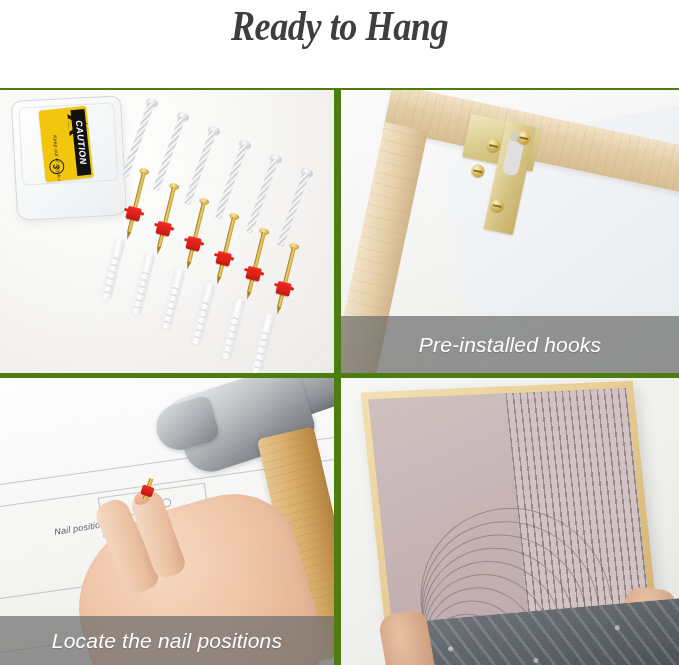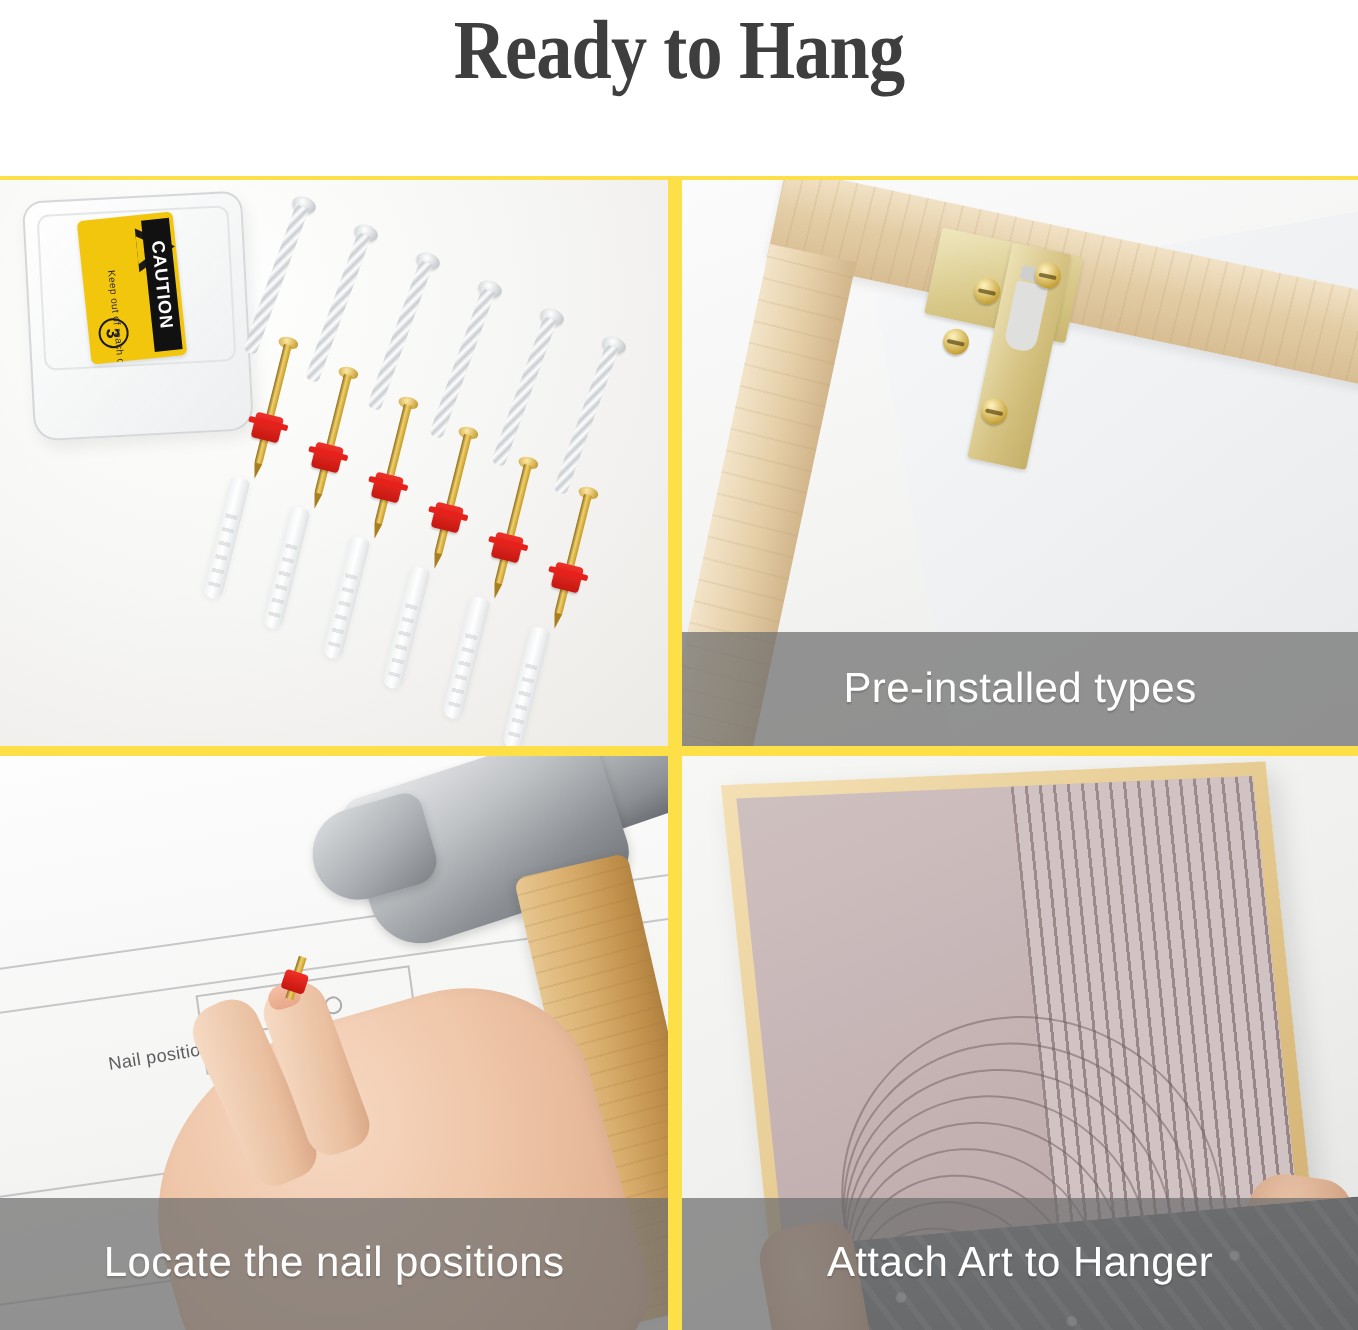--- a/index.html
+++ b/index.html
@@ -2,21 +2,21 @@
 <html><head>
 <meta charset="utf-8">
 <style>
   * { margin:0; padding:0; box-sizing:border-box; }
   html,body{
     width:679px; height:665px;
     background:#ffffff;
     font-family:"Liberation Sans", sans-serif;
     overflow:hidden;
   }
-  .page{ position:relative; width:679px; height:665px; background:#fde047; }
+  .page{ position:relative; width:679px; height:665px; background:#4d7c0f;font-style:italic; }
 
   
   .header{ position:absolute; left:0; top:0; width:679px; height:88px; background:#ffffff; }
   .title{
     position:absolute; left:0; top:2px; width:679px;
     text-align:center;
     font-family:"Liberation Serif", "DejaVu Serif", serif;
     font-weight:bold;
     font-size:42px;
     letter-spacing:-0.5px;
@@ -51,21 +51,21 @@
     position:absolute; left:0; bottom:0; width:100%;
     background:rgba(110,110,110,0.72);
     color:#ffffff;
     display:flex; align-items:center; justify-content:center;
     font-size:21px;
     letter-spacing:0.2px;
     z-index:40;
     text-shadow:0 1px 1px rgba(0,0,0,0.18);
   }
   .cap-top{ height:57px; }
-  .cap-bot{ height:66px; }
+  .cap-bot{ height:49px; }
 
   
   .bg-nails{
     position:absolute; inset:0;
     background:
       radial-gradient(ellipse at 30% 20%, #ffffff 0%, #f7f7f5 45%, #eceae7 100%);
   }
   .box{
     position:absolute; left:14px; top:8px; width:110px; height:120px;
     background:linear-gradient(135deg, rgba(255,255,255,0.96), rgba(235,237,238,0.9));
@@ -508,21 +508,21 @@
         <div class="bracket">
           <div class="armh"></div>
           <div class="armv"></div>
           <div class="slot"></div>
           <div class="bscrew" style="left:50px; top:6px;"></div>
           <div class="bscrew" style="left:22px; top:20px;"></div>
           <div class="bscrew" style="left:12px; top:48px;"></div>
           <div class="bscrew" style="left:38px; top:78px;"></div>
         </div>
       </div>
-      <div class="caption cap-top">Pre-installed types</div>
+      <div class="caption cap-top">Pre-installed hooks</div>
     </div>
 
     <div class="panel p-bl">
       <div class="scene">
         <div class="bg-wall"></div>
 
         <div class="tmpl-line" style="top:82px;  width:380px; transform:rotate(-8deg);"></div>
         <div class="tmpl-line" style="top:104px; width:380px; transform:rotate(-8deg);"></div>
         <div class="tmpl-line" style="top:196px; width:380px; transform:rotate(-8deg);"></div>
         <div class="tmpl-line" style="top:250px; width:380px; transform:rotate(-8deg);"></div>
@@ -570,17 +570,16 @@
                 <div class="arc" style="width: 164px; height: 164px;"></div>
                 <div class="arc" style="width: 177px; height: 177px;"></div>
                 <div class="arc" style="width: 190px; height: 190px;"></div>
               </div>
           </div>
         </div>
         <div class="hand-r"></div>
         <div class="sleeve"></div>
         <div class="hand-l"></div>
       </div>
-      <div class="caption cap-bot">Attach Art to Hanger</div>
     </div>
 
   </div>
 </div>
 
 </body></html>

